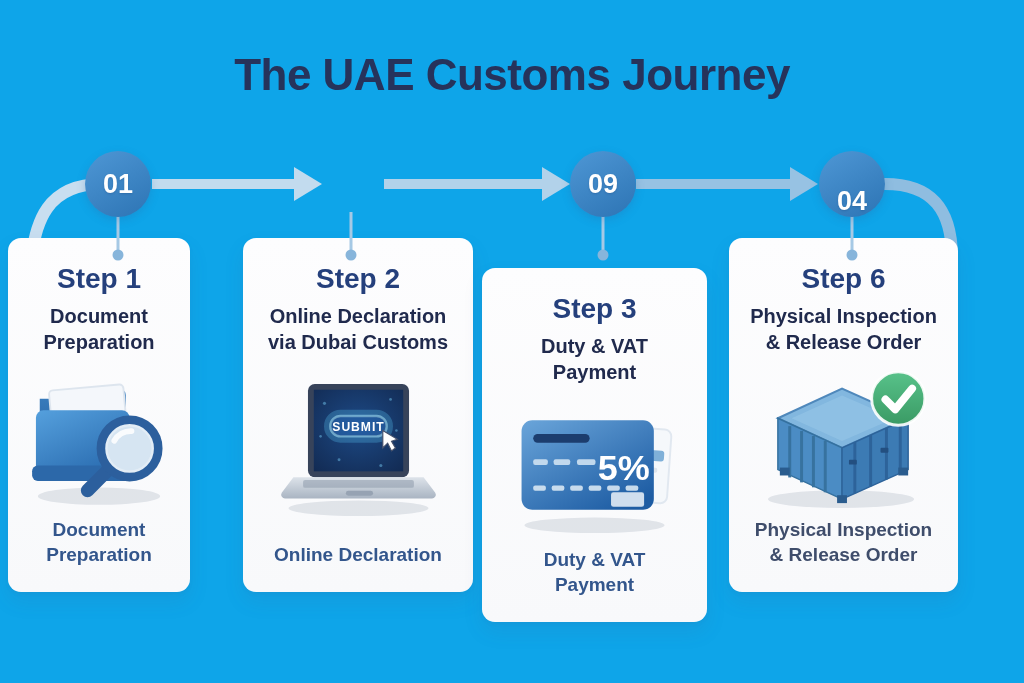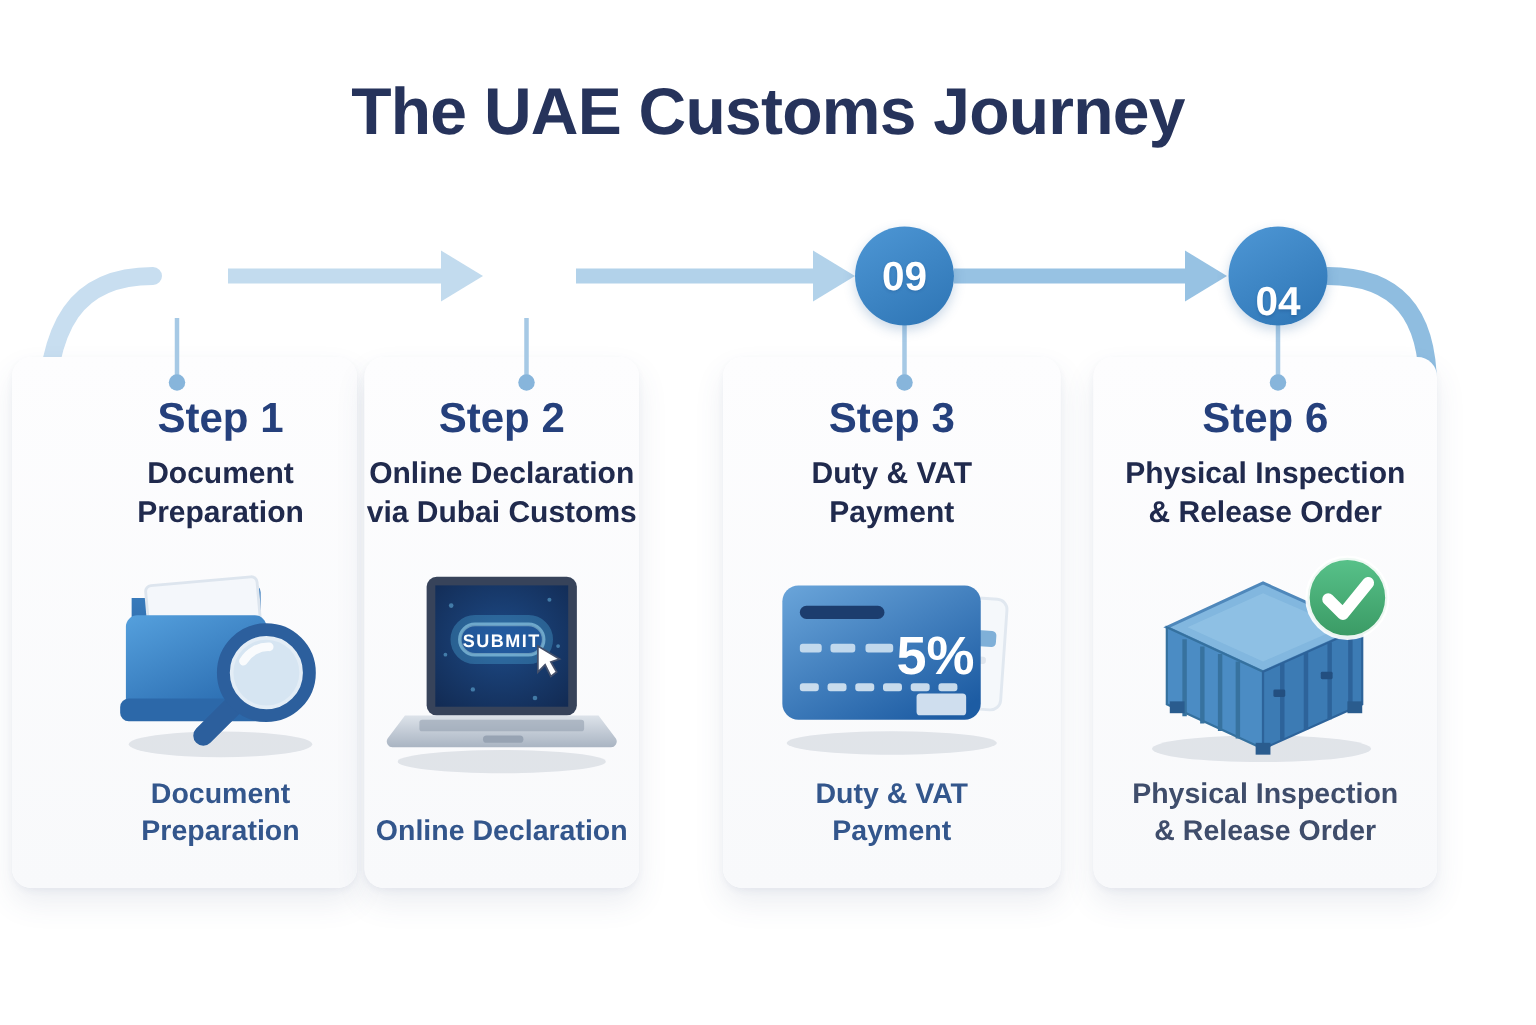--- a/index.html
+++ b/index.html
@@ -1,18 +1,18 @@
 <!DOCTYPE html>
 <html><head>
 <meta charset="utf-8">
 <style>
   html,body{margin:0;padding:0;background:#e8e9ee;}
   .stage{
     position:relative;width:1024px;height:683px;overflow:hidden;
-    background:#ffffff;
+    background:#0ea5e9;
     font-family:"Liberation Sans",sans-serif;
   }
   .page-title{
     position:absolute;top:50px;left:0;width:100%;
     text-align:center;font-size:44px;font-weight:700;color:#26335b;
     letter-spacing:-0.5px;
   }
   svg.layer{position:absolute;left:0;top:0;}
   .bg-layer{z-index:1;}
   .front-layer{z-index:3;pointer-events:none;}
@@ -24,23 +24,23 @@
     color:#ffffff;font-size:27px;font-weight:700;z-index:4;
     text-shadow:0 1px 2px rgba(20,60,110,0.25);
   }
   .card{
     position:absolute;top:238px;height:354px;border-radius:13px;
     background:linear-gradient(180deg,#fdfdfe 0%,#f8f9fb 100%);
     box-shadow:0 10px 20px rgba(70,90,130,0.10),0 2px 4px rgba(70,90,130,0.06);
     z-index:2;display:flex;flex-direction:column;align-items:center;
     text-align:center;
   }
-  .card-1{left:8px;width:182px;padding-left:48px;}
-  .card-2{left:243px;width:183px;}
-  .card-3{left:482px;width:225px;}
+  .card-1{left:8px;width:182px;}
+  .card-2{left:243px;width:230px;}
+  .card-3{left:482px;width:225px;margin-top:30px;}
   .card-4{left:729px;width:229px;}
   .step-title{margin-top:26px;font-size:28px;font-weight:700;color:#25407c;line-height:1.1;}
   .subtitle{margin-top:8px;font-size:20px;font-weight:600;color:#202a4d;line-height:1.32;}
   .icon-wrap{flex:1;display:flex;align-items:center;justify-content:center;width:100%;}
   .caption{margin-bottom:24px;font-size:19px;font-weight:700;color:#33568c;line-height:1.35;}
   .caption .cap-sub{font-size:17px;font-weight:600;}
   .card-4 .caption{color:#3f4d6b;}
 </style>
 </head>
 <body>
@@ -59,20 +59,23 @@
       <rect x="384" y="179" width="158" height="10"></rect>
       <polygon points="542,167 570,184 542,201"></polygon>
     </g>
     <g fill="#97c2e3">
       <rect x="636" y="179" width="154" height="10"></rect>
       <polygon points="790,167 818,184 790,201"></polygon>
     </g>
     <path d="M 885 184 C 934 184, 952 212, 952 258" fill="none" stroke="#8fbde0" stroke-width="12" stroke-linecap="round"></path>
   </svg>
 
+  <div class="step-circle" style="left:85px;">
+      <span>01</span>
+    </div>
   <div class="step-circle" style="left:570px;">
       <span>09</span>
     </div>
   <div class="step-circle" style="left:819px;align-items:flex-end;">
       <span>04</span>
     </div>
 
   <div class="card card-1">
     <div class="step-title">Step 1</div>
     <div class="subtitle">

